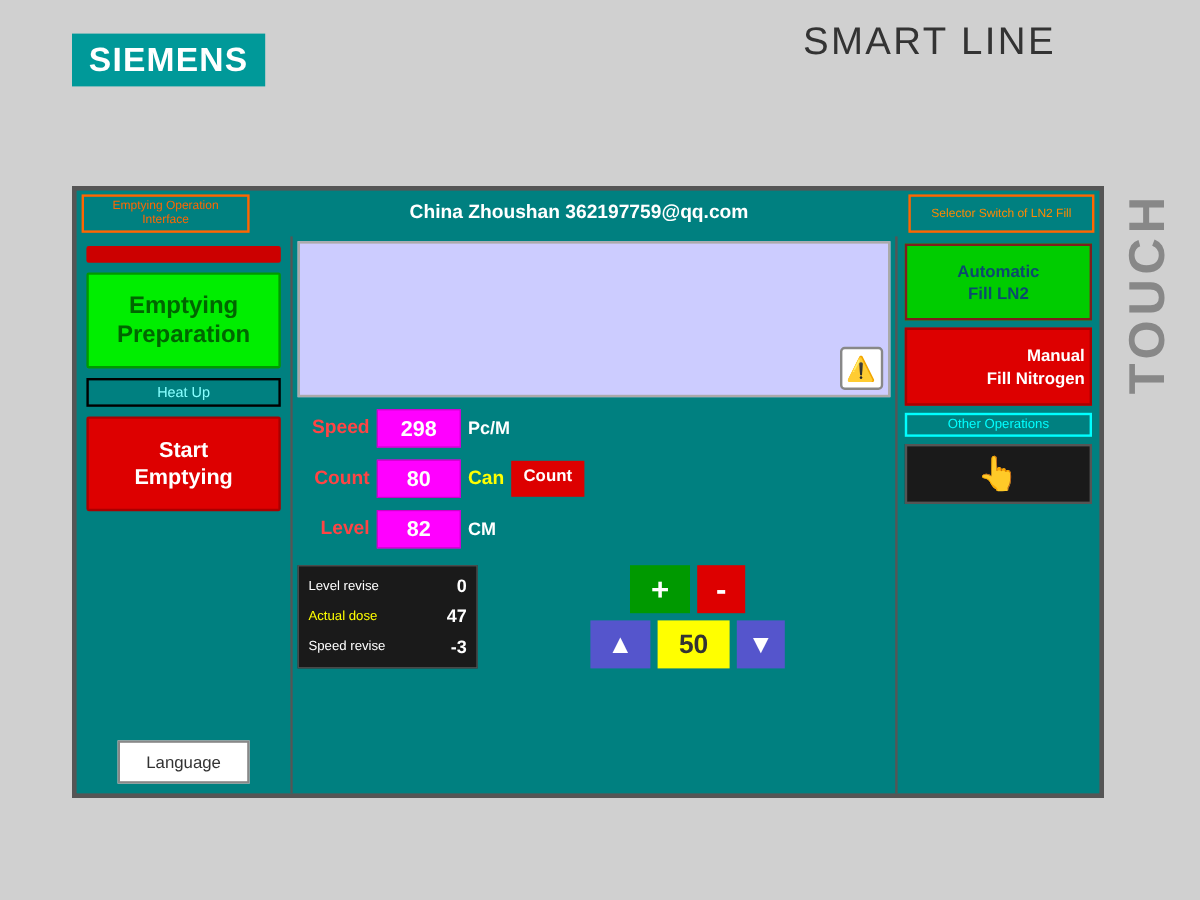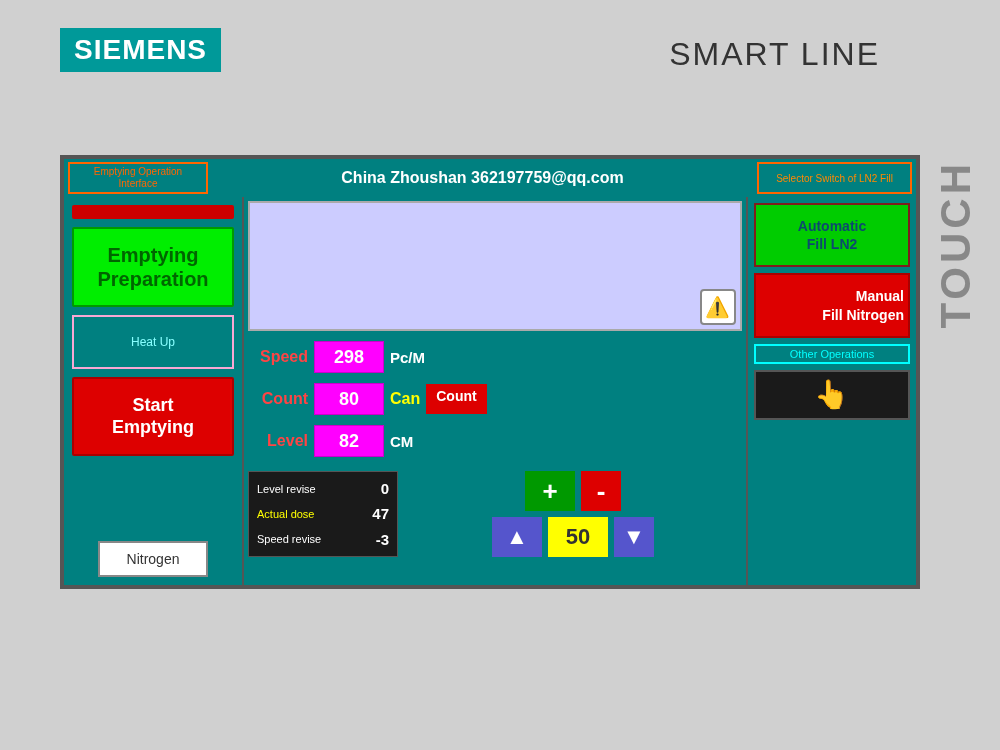--- a/index.html
+++ b/index.html
@@ -32,21 +32,21 @@
     }
     .top-left-logo span {
       color: white;
       font-size: 28px;
       font-weight: 900;
       letter-spacing: 1px;
     }
 
     .top-right-text {
       position: absolute;
-      top: 36px; right: 120px;
+      top: 16px; right: 120px;
       font-size: 32px;
       font-weight: 300;
       color: #333;
       letter-spacing: 2px;
     }
 
     
     .touch-label {
       position: absolute;
       right: 20px;
@@ -59,21 +59,21 @@
       color: #888;
       letter-spacing: 4px;
     }
 
     
     .screen {
       position: absolute;
       top: 155px;
       left: 60px;
       width: 860px;
-      height: 434px;
+      height: 510px;
       background: #008080;
       border: 4px solid #555;
       display: flex;
       flex-direction: column;
     }
 
     
     .header-row {
       display: flex;
       height: 38px;
@@ -154,26 +154,26 @@
       text-align: center;
       width: 100%;
       padding: 14px 4px;
       border-radius: 2px;
       border: 2px solid #009900;
       cursor: pointer;
       line-height: 1.2;
     }
 
     .heat-up-box {
-      border: 2px solid #f9a8d4;
+      border: 2px solid #000000;
       color: #88ffff;
       font-size: 12px;
       text-align: center;
       width: 100%;
-      padding: 18px;
+      padding: 3px;
       background: transparent;
     }
 
     .red-large-btn {
       background: #dd0000;
       color: white;
       font-size: 18px;
       font-weight: 900;
       text-align: center;
       width: 100%;
@@ -520,21 +520,21 @@
     </div>
 
     <div class="main-content">
 
       <div class="left-panel">
         <div class="red-bar"></div>
         <div class="green-btn">Emptying<br>Preparation</div>
         <div class="heat-up-box">Heat Up</div>
         <div class="red-large-btn">Start<br>Emptying</div>
         <div class="spacer"></div>
-        <div class="language-btn">Nitrogen</div>
+        <div class="language-btn">Language</div>
       </div>
 
       <div class="middle-panel">
 
         <div class="display-area">
           <div class="warning-icon">⚠️</div>
         </div>
 
         <div class="data-rows">
 

